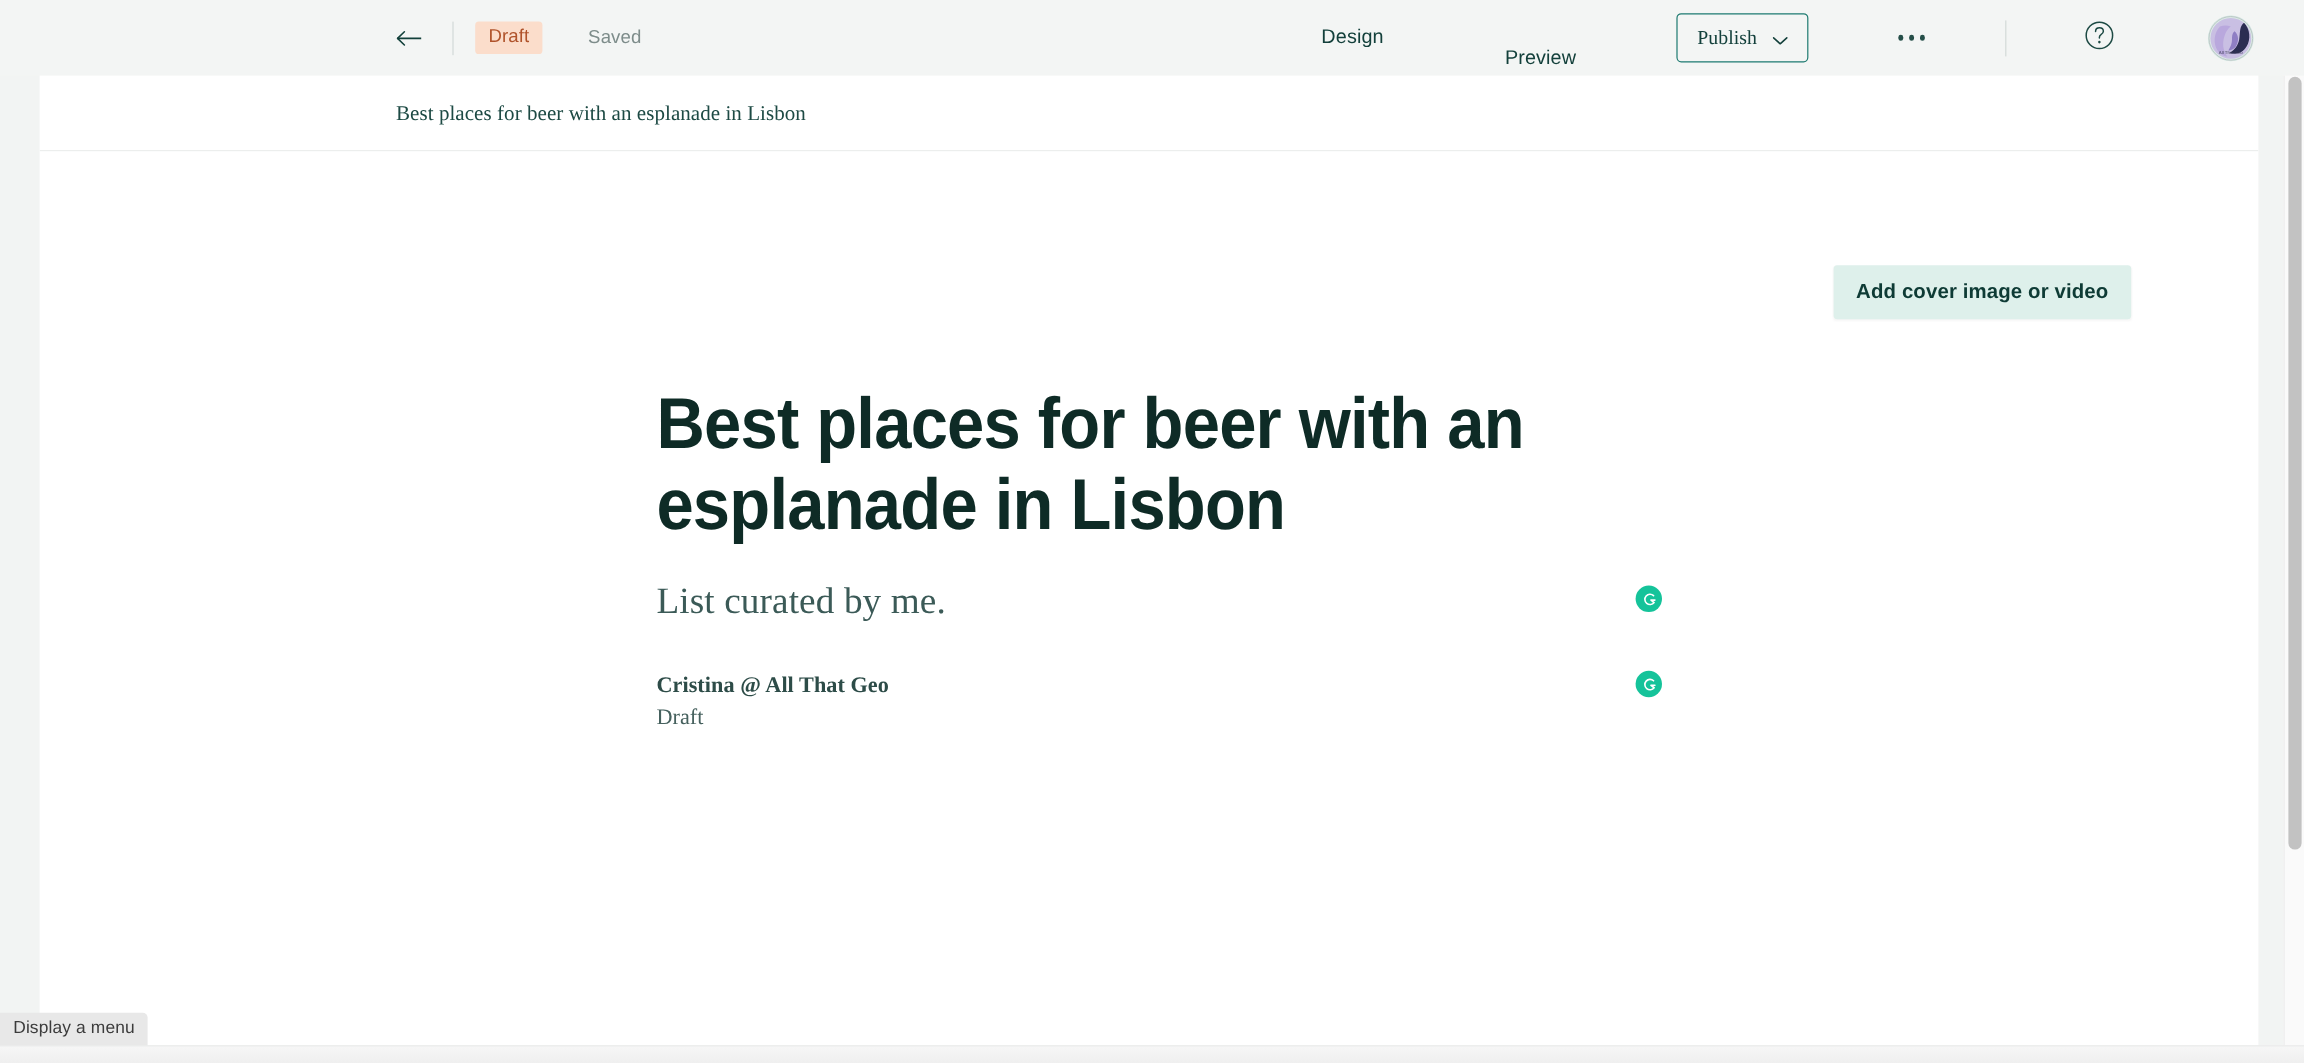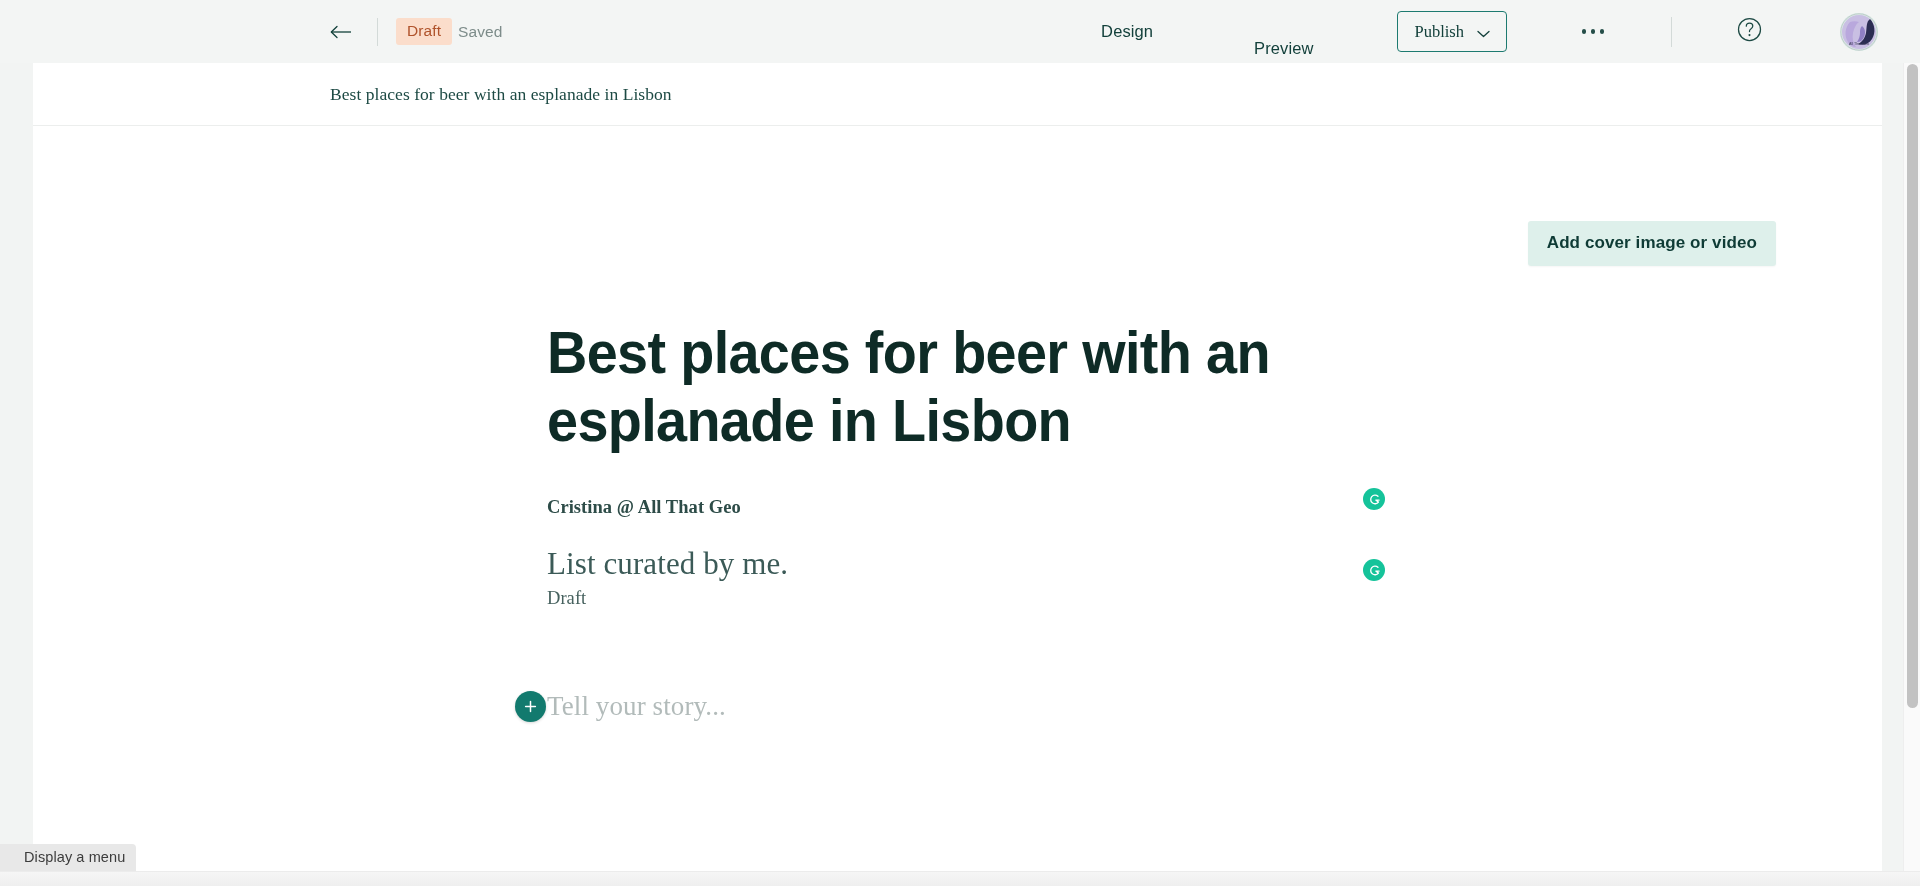--- a/index.html
+++ b/index.html
@@ -54,21 +54,21 @@
     padding: 4px 11px 5px 11px;
     border-radius: 3px;
     line-height: 1.1;
     letter-spacing: .1px;
     cursor: pointer;
   }
 
   .saved-text {
     color: #7d8c8a;
     font-size: 15.5px;
-    margin-left: 6px;
+    margin-left: 38px;
     letter-spacing: .1px;
   }
 
   #bar-right {
     position: absolute;
     right: 5px;
     top: 0;
     height: 100%;
     display: flex;
     align-items: center;
@@ -309,21 +309,21 @@
 
   
   #status-tooltip {
     position: absolute;
     left: 0;
     bottom: 15px;
     background: #e8e8e8;
     color: #3c3c3c;
     font-size: 14.5px;
     font-family: "Liberation Sans", sans-serif;
-    padding: 5px 11px 6px 24px;
+    padding: 5px 11px 6px 11px;
     border-top-right-radius: 4px;
     letter-spacing: .1px;
     white-space: nowrap;
   }
 </style>
 </head>
 <body>
 
 <div id="app-bar">
 
@@ -402,35 +402,25 @@
   </div>
 
   <div id="doc-area">
 
     <div class="cover-btn">Add cover image or video</div>
 
     <div id="doc-body">
 
       <div id="doc-title">Best places for beer with an esplanade in Lisbon</div>
 
+      <div id="doc-subtitle">List curated by me.</div>
+
       <div id="byline">Cristina @ All That Geo</div>
-
-      <div id="doc-subtitle">List curated by me.</div>
       <div id="byline-status">Draft</div>
 
-      <div id="story-row">
-        <div class="add-block-btn">
-          <span>
-            <svg width="15" height="15" viewBox="0 0 15 15">
-              <path d="M7.5 2.6 V12.4 M2.6 7.5 H12.4" stroke="#ffffff" stroke-width="1.5" stroke-linecap="round"></path>
-            </svg>
-          </span>
-        </div>
-        <div id="story-placeholder">Tell your story...</div>
-      </div>
 
     </div>
 
     <div class="grammarly-badge" id="grammarly-title">
       <span>
         <svg width="15" height="15" viewBox="0 0 16 16">
           <path d="M11.7 4.6 A4.6 4.6 0 1 0 12.2 10.8 L9.4 8.6 H12.9" stroke="#ffffff" stroke-width="1.45" fill="none" stroke-linecap="round" stroke-linejoin="round"></path>
         </svg>
       </span>
     </div>

